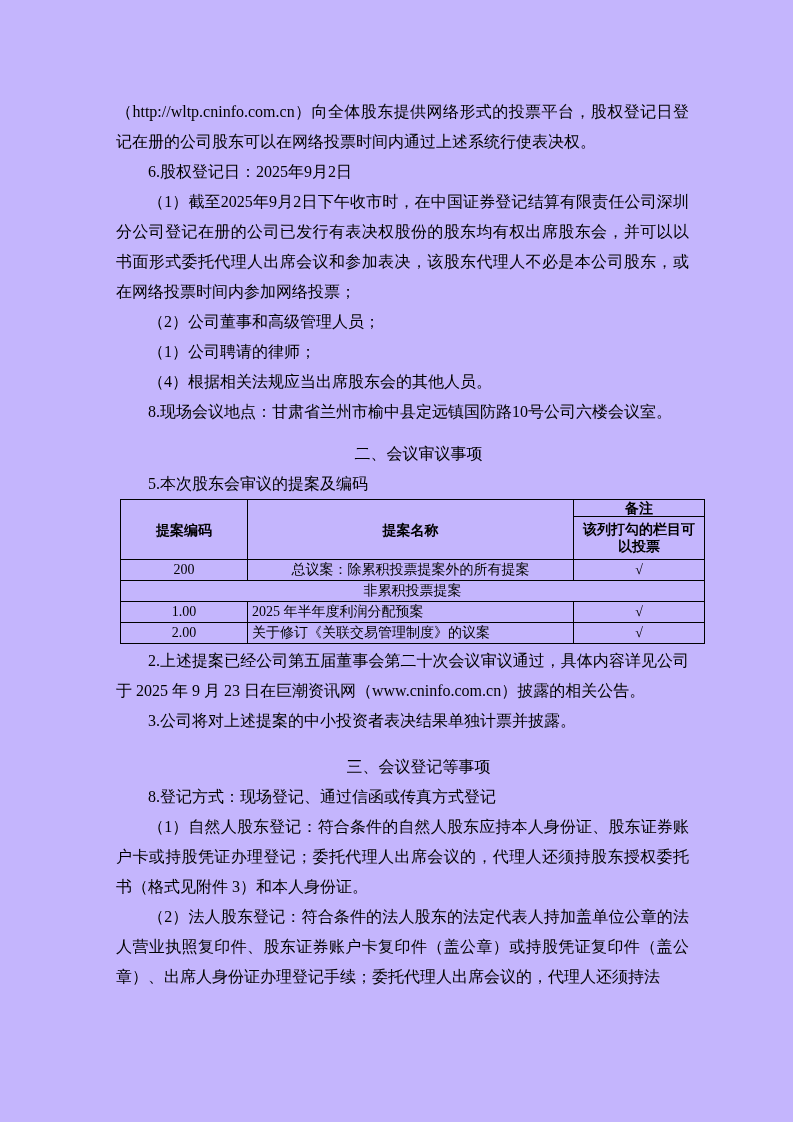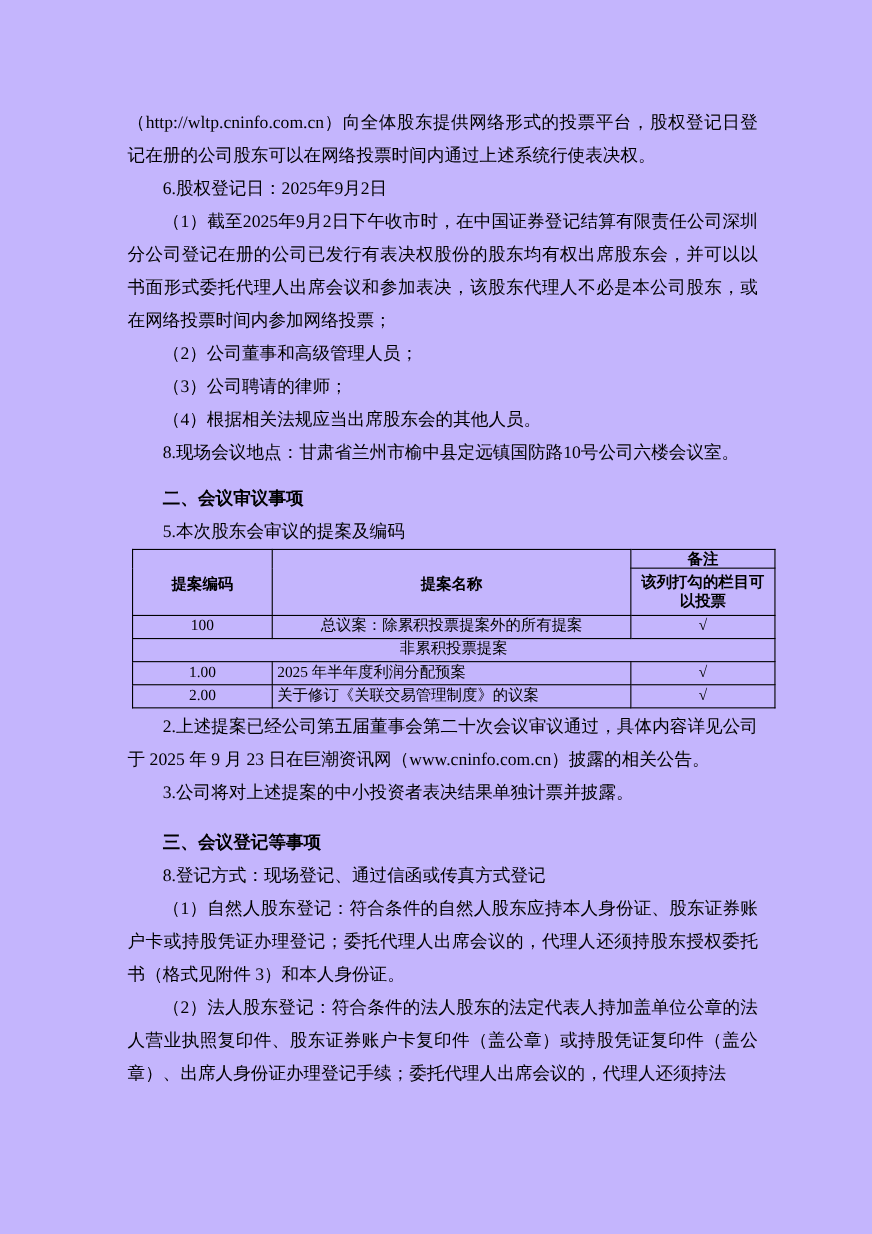--- a/index.html
+++ b/index.html
@@ -27,23 +27,23 @@
   }
   .content p {
     margin: 0;
     padding: 0;
   }
   .para-indent {
     text-indent: 2em;
   }
   .section-heading {
     font-family: "Liberation Sans", "DejaVu Sans", sans-serif;
-    font-weight: bold;
+    font-weight: normal;
     text-indent: 2em;
-    text-align: left;
+    text-align: center;
   }
   .section-heading.first {
     margin-top: 12px;
   }
   .section-heading.second {
     margin-top: 16px;
   }
   table.proposal {
     border-collapse: collapse;
     table-layout: fixed;
@@ -95,39 +95,39 @@
 </head>
 <body>
 
 <div class="page">
   <div class="content">
 
     <p>（http://wltp.cninfo.com.cn）向全体股东提供网络形式的投票平台，股权登记日登记在册的公司股东可以在网络投票时间内通过上述系统行使表决权。</p>
     <p class="para-indent">6.股权登记日：2025年9月2日</p>
     <p class="para-indent">（1）截至2025年9月2日下午收市时，在中国证券登记结算有限责任公司深圳分公司登记在册的公司已发行有表决权股份的股东均有权出席股东会，并可以以书面形式委托代理人出席会议和参加表决，该股东代理人不必是本公司股东，或在网络投票时间内参加网络投票；</p>
     <p class="para-indent">（2）公司董事和高级管理人员；</p>
-    <p class="para-indent">（3）公司聘请的律师；</p>
+    <p class="para-indent">（1）公司聘请的律师；</p>
     <p class="para-indent">（4）根据相关法规应当出席股东会的其他人员。</p>
     <p class="para-indent">8.现场会议地点：甘肃省兰州市榆中县定远镇国防路10号公司六楼会议室。</p>
 
     <p class="section-heading first">二、会议审议事项</p>
     <p class="para-indent">5.本次股东会审议的提案及编码</p>
 
     <table class="proposal">
       <tbody>
         <tr>
           <th class="col-code" rowspan="2">提案编码</th>
           <th class="col-name" rowspan="2">提案名称</th>
           <th class="col-remark remark-top">备注</th>
         </tr>
         <tr>
           <th class="col-remark remark-note">该列打勾的栏目可以投票</th>
         </tr>
         <tr class="data-row">
-          <td>100</td>
+          <td>200</td>
           <td>总议案：除累积投票提案外的所有提案</td>
           <td>√</td>
         </tr>
         <tr class="data-row">
           <td class="group-cell" colspan="3">非累积投票提案</td>
         </tr>
         <tr class="data-row">
           <td>1.00</td>
           <td class="name-left">2025 年半年度利润分配预案</td>
           <td>√</td>

